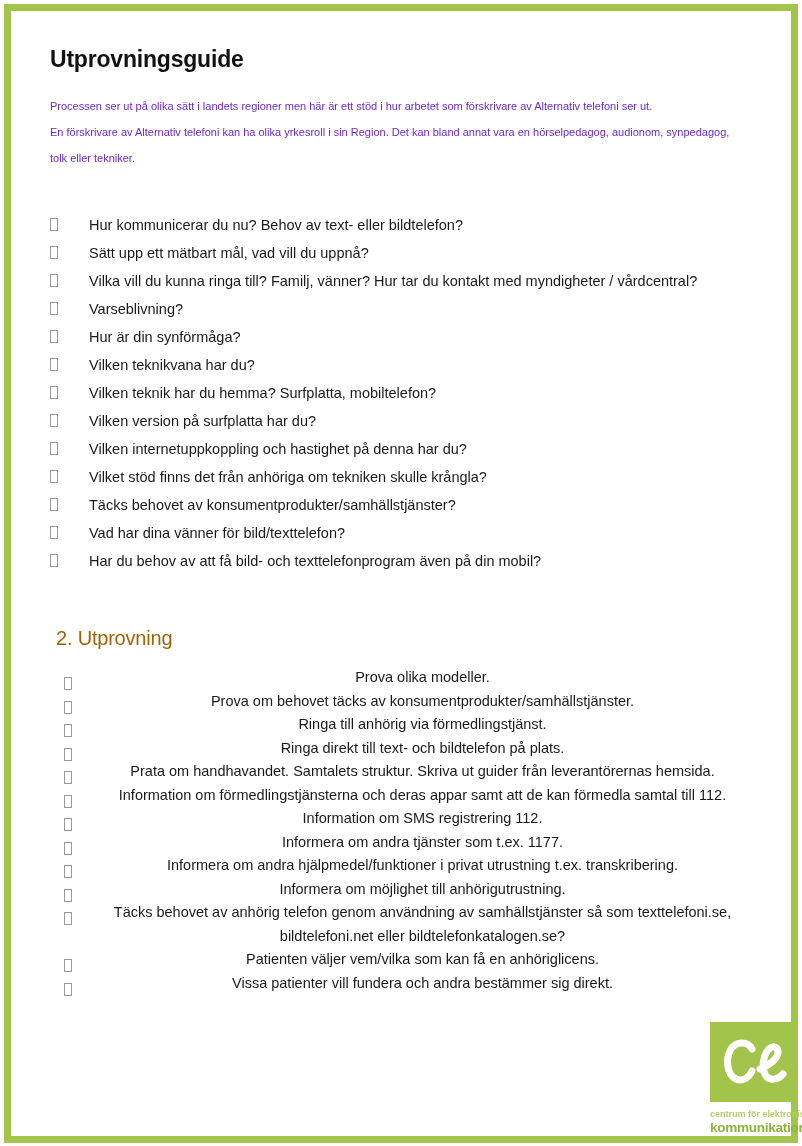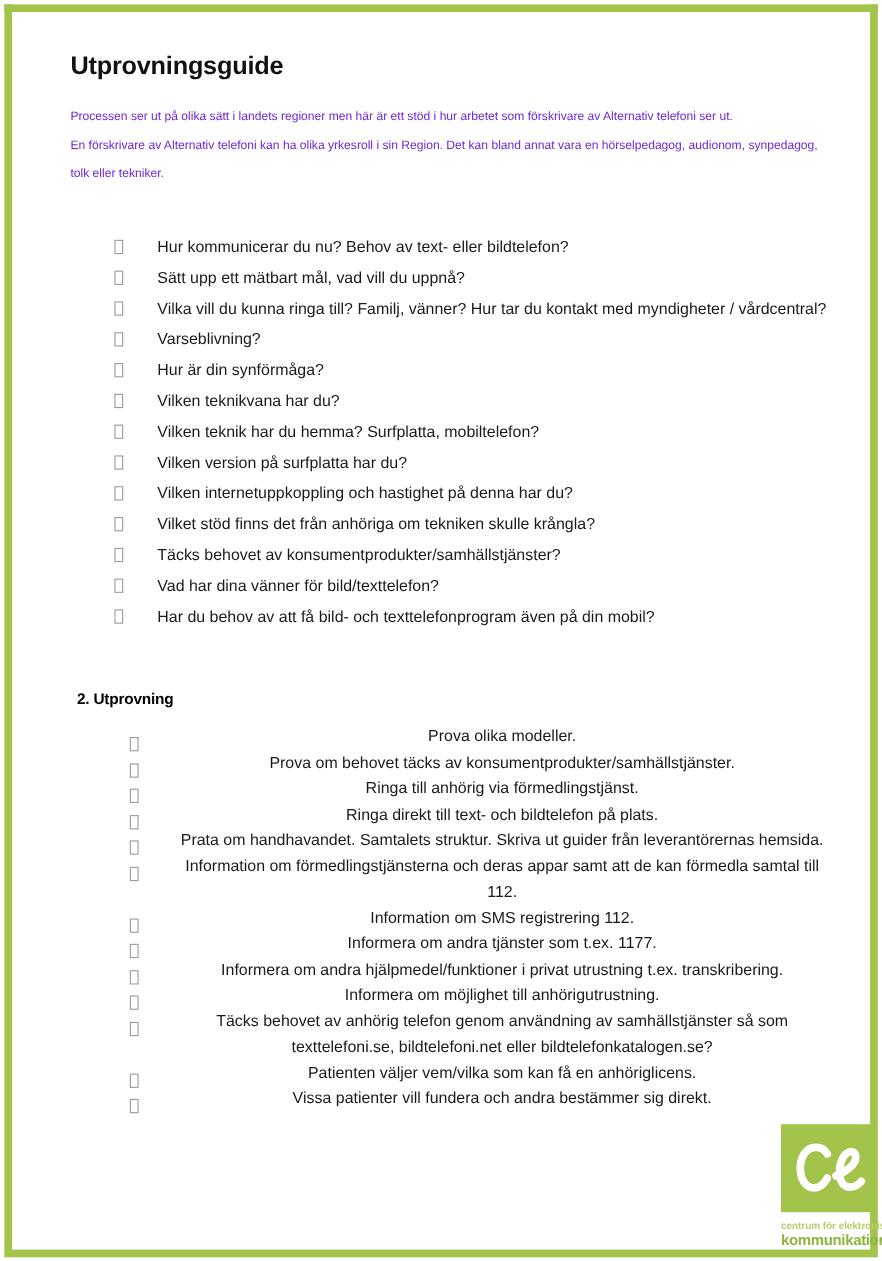--- a/index.html
+++ b/index.html
@@ -52,21 +52,21 @@
   .frame-bottom {
     left: 4px;
     bottom: 3px;
     height: 7px;
     width: 794px;
     background: #a3c44a;
   }
 
   .content {
     position: absolute;
-    left: 64px;
+    left: 50px;
     top: 46px;
     width: 692px;
   }
 
   h1.doc-title {
     font-size: 23px;
     font-weight: bold;
     letter-spacing: -0.2px;
     margin: 0 0 20px 0;
     color: #111111;
@@ -87,24 +87,24 @@
     font-weight: bold;
     margin: 0;
     color: #111111;
     letter-spacing: -0.2px;
   }
   h2.section-heading .num-tab {
     display: inline-block;
     min-width: 38px;
   }
   h2.section-heading-2 {
-    font-size: 14px;
-    font-weight: bold;
-    margin: 0;
-    color: #000000;
+    font-size: 20px;
+    font-weight: normal;
+    margin: 0;
+    color: #a16207;
     letter-spacing: -0.2px;
   }
 
   .section-1 {
     margin-top: 40px;
   }
   .section-2 {
     margin-top: 52px;
     margin-left: 6px;
   }
@@ -121,21 +121,20 @@
     margin-top: 16px;
     margin-left: 8px;
     text-align: center;
   }
 
   ul.check-list li {
     position: relative;
     font-size: 14.5px;
     color: #1a1a1a;
     padding-left: 39px;
-    margin-left: 40px;
   }
   ul.list-1 li {
     line-height: 28px;
     margin-bottom: 0;
   }
   ul.list-2 li {
     line-height: 23.5px;
     margin-bottom: 0;
   }
 

